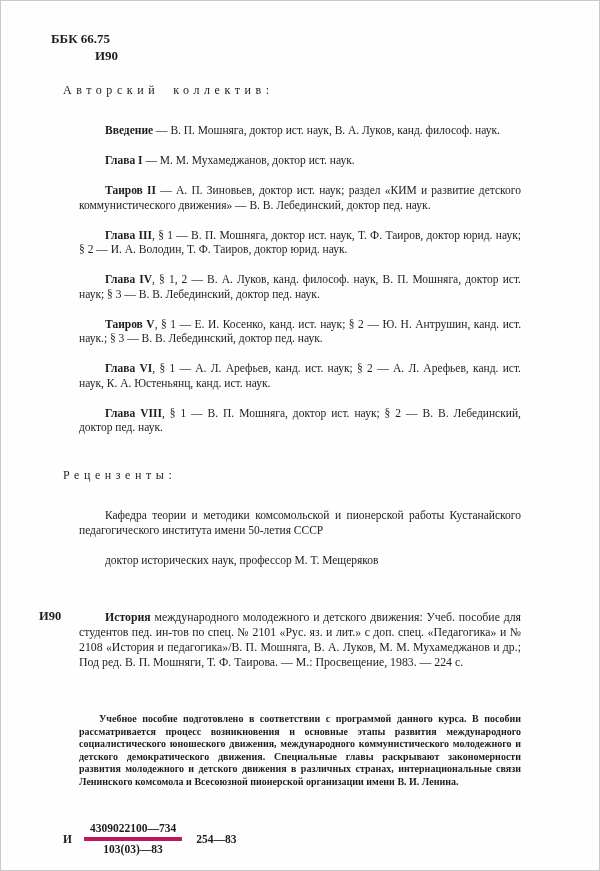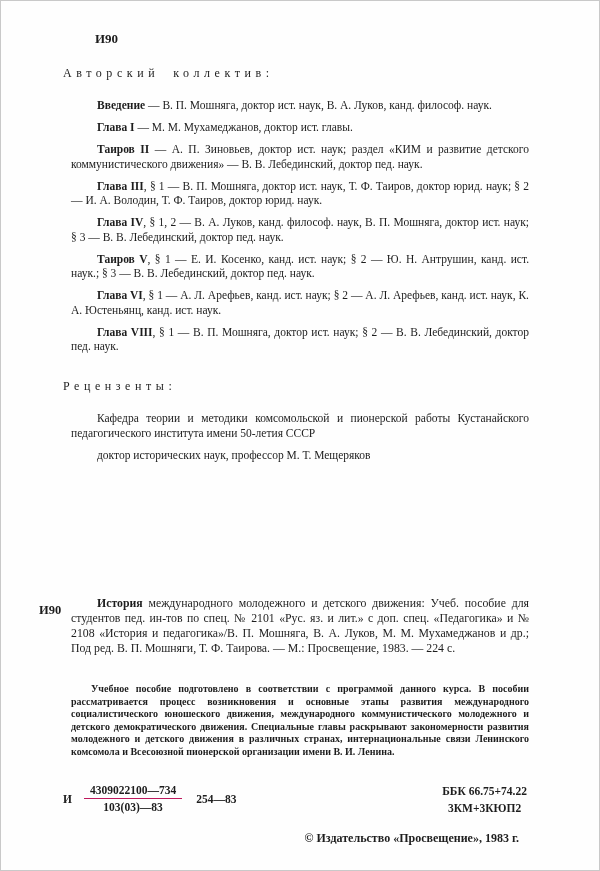--- a/index.html
+++ b/index.html
@@ -30,21 +30,21 @@
     text-align: left;
     font-size: 12px;
     font-weight: normal;
     letter-spacing: 0.38em;
     word-spacing: 0.55em;
     margin: 18px 0 9px 0;
   }
 
   
   .authors p, .reviewers p, .catalog p, .annotation p {
-    margin: 8px;
+    margin: 16px;
     text-align: justify;
   }
   .authors p {
     font-size: 11.5px;
     line-height: 1.24;
     text-indent: 26px;
   }
   .entry-label { font-weight: bold; }
 
   .reviewers p {
@@ -85,48 +85,49 @@
     margin-top: 16px;
     display: flex;
     justify-content: space-between;
     align-items: flex-start;
     font-weight: bold;
     font-size: 11.5px;
   }
   .imprint-left { display: flex; align-items: center; }
   .index-letter { margin-right: 12px; }
   .fraction { text-align: center; line-height: 1.3; }
-  .frac-top { border-bottom: 1px solid #be185d; padding: 0 6px 1px 6px; }
+  .frac-top { border-bottom: 4px solid #be185d; padding: 0 6px 1px 6px; }
   .frac-bottom { padding-top: 1px; }
   .order-code { margin-left: 14px; align-self: center; }
   .imprint-right { text-align: center; margin-right: 10px; line-height: 1.5; }
 
   
   .copyright {
     margin-top: 14px;
     text-align: right;
     padding-right: 18px;
     font-size: 12px;
     font-weight: bold;
   }
 </style>
 </head>
 <body>
 
 <div class="page">
 
   <div class="top-codes">
+    <div>ББК 66.75</div>
     <div class="index">И90</div>
   </div>
 
   <div class="spaced-heading">Авторский коллектив:</div>
 
   <div class="authors">
     <p><span class="entry-label">Введение</span><span> — В. П. Мошняга, доктор ист. наук, В. А. Луков, канд. философ. наук.</span></p>
-    <p><span class="entry-label">Глава I</span><span> — М. М. Мухамеджанов, доктор ист. главы.</span></p>
+    <p><span class="entry-label">Глава I</span><span> — М. М. Мухамеджанов, доктор ист. наук.</span></p>
     <p><span class="entry-label">Таиров II</span><span> — А. П. Зиновьев, доктор ист. наук; раздел «КИМ и развитие детского коммунистического движения» — В. В. Лебединский, доктор пед. наук.</span></p>
     <p><span class="entry-label">Глава III</span><span>, § 1 — В. П. Мошняга, доктор ист. наук, Т. Ф. Таиров, доктор юрид. наук; § 2 — И. А. Володин, Т. Ф. Таиров, доктор юрид. наук.</span></p>
     <p><span class="entry-label">Глава IV</span><span>, § 1, 2 — В. А. Луков, канд. философ. наук, В. П. Мошняга, доктор ист. наук; § 3 — В. В. Лебединский, доктор пед. наук.</span></p>
     <p><span class="entry-label">Таиров V</span><span>, § 1 — Е. И. Косенко, канд. ист. наук; § 2 — Ю. Н. Антрушин, канд. ист. наук.; § 3 — В. В. Лебединский, доктор пед. наук.</span></p>
     <p><span class="entry-label">Глава VI</span><span>, § 1 — А. Л. Арефьев, канд. ист. наук; § 2 — А. Л. Арефьев, канд. ист. наук, К. А. Юстеньянц, канд. ист. наук.</span></p>
     <p><span class="entry-label">Глава VIII</span><span>, § 1 — В. П. Мошняга, доктор ист. наук; § 2 — В. В. Лебединский, доктор пед. наук.</span></p>
   </div>
 
   <div class="spaced-heading">Рецензенты:</div>
 
@@ -148,21 +149,17 @@
 
   <div class="imprint">
     <div class="imprint-left">
       <span class="index-letter">И</span>
       <span class="fraction">
         <div class="frac-top">4309022100—734</div>
         <div class="frac-bottom">103(03)—83</div>
       </span>
       <span class="order-code">254—83</span>
     </div>
-    <div class="imprint-right">
-      <div>ББК 66.75+74.22</div>
-      <div>3КМ+3КЮП2</div>
-    </div>
   </div>
 
   <div class="copyright">© Издательство «Просвещение», 1983 г.</div>
 
 </div>
 
 </body></html>

